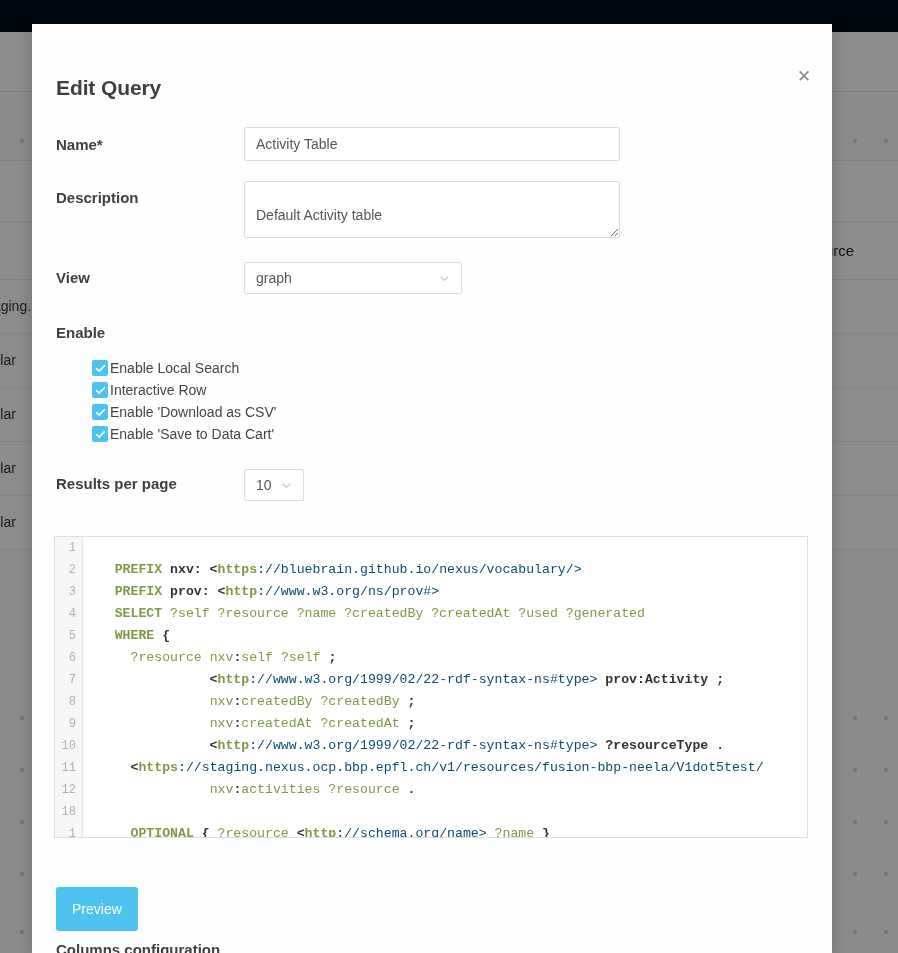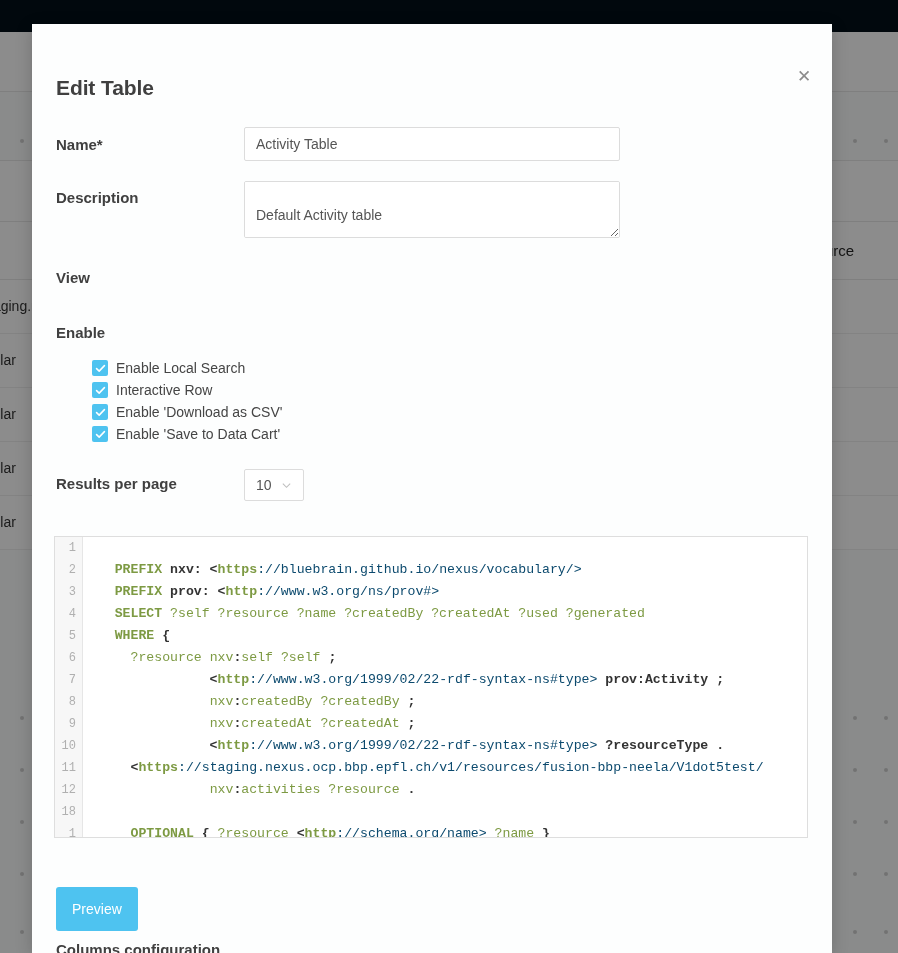--- a/index.html
+++ b/index.html
@@ -131,21 +131,21 @@
   }
   .chev svg { display: block; }
 
   .section-head {
     position: absolute; left: 24px;
     font-size: 15px; font-weight: bold; color: #404040;
   }
 
   .check-item {
     position: absolute; left: 60px;
-    display: flex; align-items: center; gap: 8px;
+    display: flex; align-items: center; gap: 2px;
     cursor: pointer;
   }
   .check-box {
     width: 16px; height: 16px; border-radius: 2px;
     background: #4ec3f0; flex: none;
     display: flex; align-items: center; justify-content: center;
   }
   .check-box svg { display: block; }
   .check-label { font-size: 14px; color: #454545; white-space: nowrap; }
 
@@ -248,34 +248,42 @@
   <div class="bg-dot" style="left:853px; top:930px"></div>
   <div class="bg-dot" style="left:884px; top:930px"></div>
 </div>
 
 <div id="dim"></div>
 
 <div id="modal">
 
   <button id="modal-close">✕</button>
 
-  <div id="modal-title">Edit Table</div>
+  <div id="modal-title">Edit Query</div>
 
   <div class="form-row" style="top:110px">
     <span class="form-label" style="top:2px">Name*</span>
   </div>
   <input class="field-input" type="text" style="left: 212px; top: 103px; width: 376px; height: 32px;" value="Activity Table" placeholder="Table name">
 
   <div class="form-row" style="top:163px">
     <span class="form-label" style="top:2px">Description</span>
   </div>
   <textarea class="field-input" style="left: 212px; top: 157px; width: 376px; height: 57px;" placeholder="Table description">Default Activity table</textarea>
 
   <div class="form-row" style="top:243px">
     <span class="form-label" style="top:2px">View</span>
+  </div>
+  <div class="select-box" style="left:212px; top:238px; width:218px; height:32px">
+    <span class="select-value">graph</span>
+    <span class="chev">
+      <svg viewBox="0 0 12 12" width="11" height="11">
+        <path d="M2 4 L6 8 L10 4" fill="none" stroke="#bfbfbf" stroke-width="1.2"></path>
+      </svg>
+    </span>
   </div>
 
   <div class="section-head" style="top:300px">Enable</div>
 
   <div class="check-item" style="top:336px">
     <span class="check-box">
       <svg viewBox="0 0 14 14" width="11" height="11">
         <path d="M2 7.2 L5.3 10.3 L12 3.4" fill="none" stroke="#ffffff" stroke-width="2" stroke-linecap="round" stroke-linejoin="round"></path>
       </svg>
     </span>

